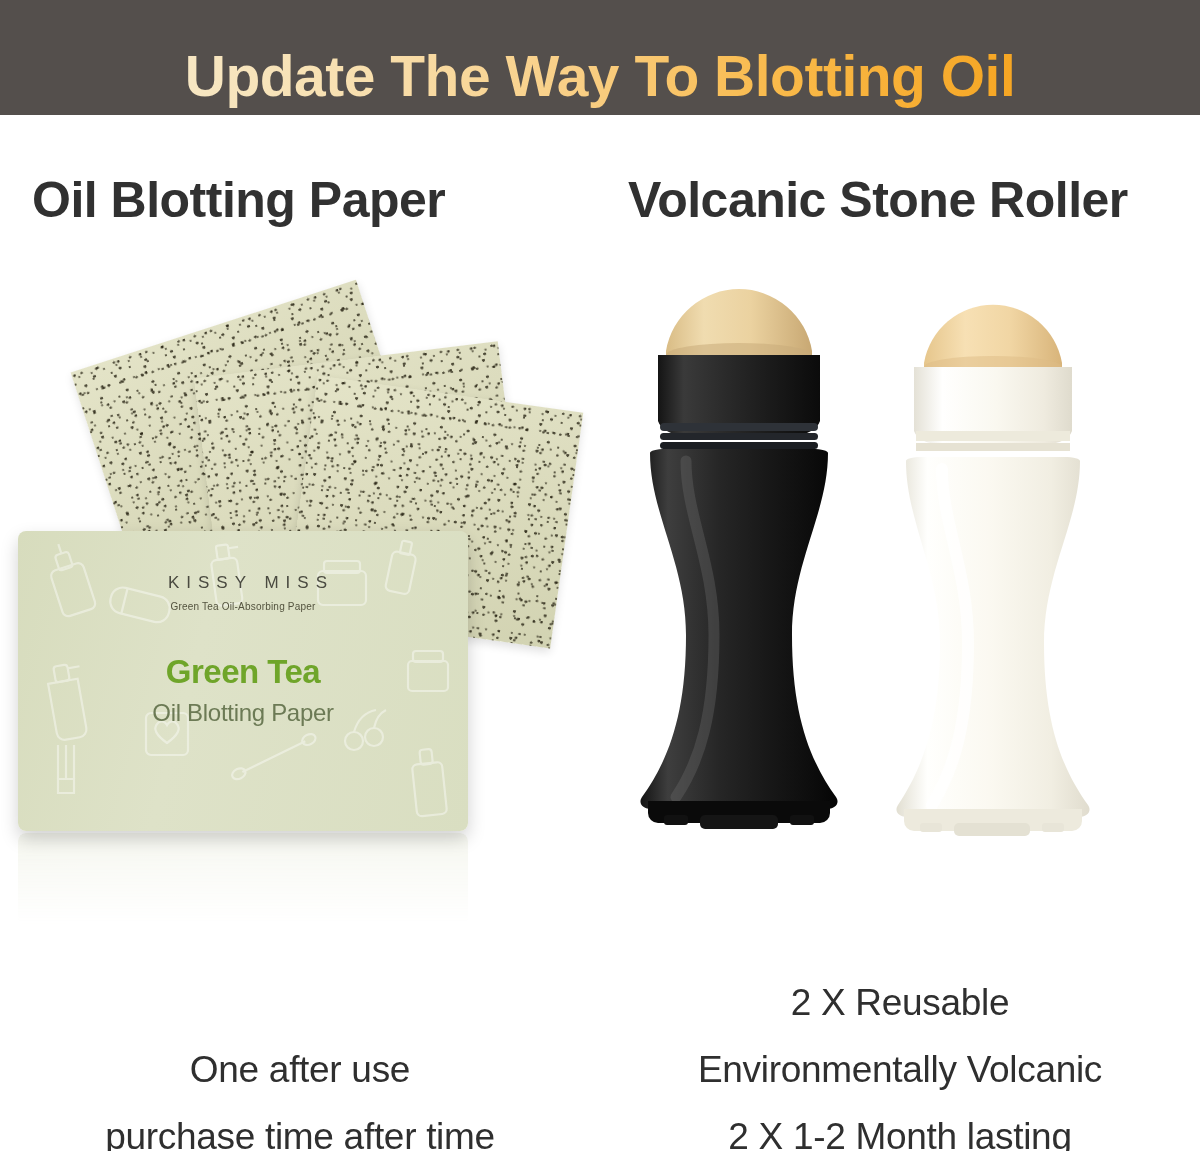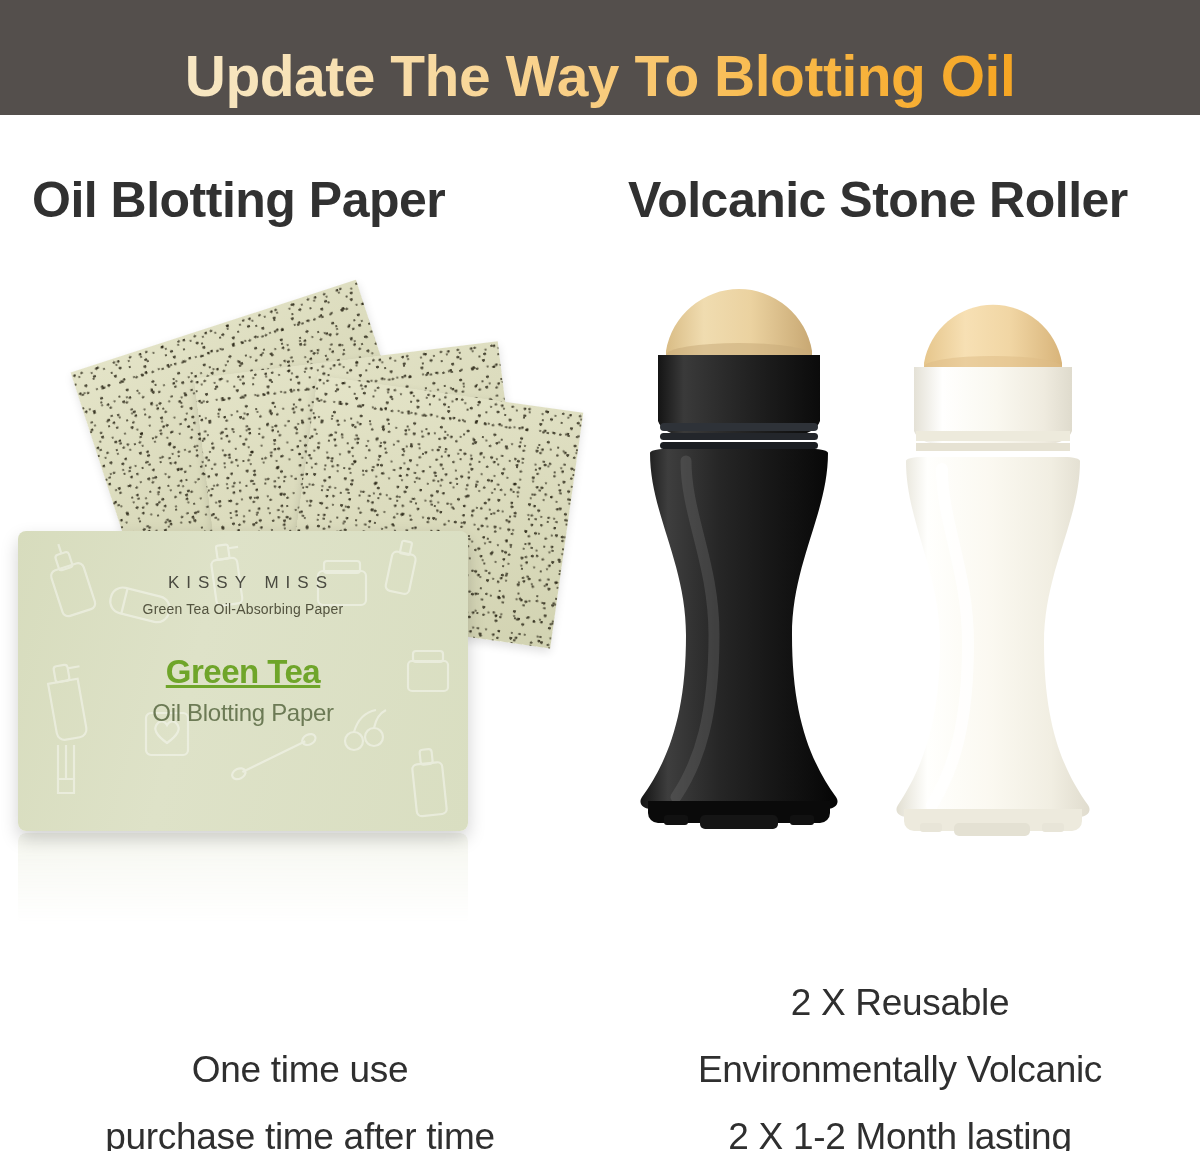--- a/index.html
+++ b/index.html
@@ -80,25 +80,25 @@
   .box-pattern svg{width:100%;height:100%;display:block;}
 
   .brand{
     position:absolute;left:0;right:0;top:42px;text-align:center;
     font-size:17px;letter-spacing:7px;color:#4A4A40;
     font-family:"Liberation Sans",sans-serif;
     padding-left:16px;
   }
   .brand-sub{
     position:absolute;left:0;right:0;top:70px;text-align:center;
-    font-size:14px;letter-spacing:.2px;color:#53533F;
+    font-size:10px;letter-spacing:.2px;color:#53533F;
   }
   .box-title{
     position:absolute;left:0;right:0;top:122px;text-align:center;
-    font-size:33px;font-weight:bold;color:#6FA52A;letter-spacing:-.5px;text-decoration:underline;
+    font-size:33px;font-weight:bold;color:#6FA52A;letter-spacing:-.5px;
   }
   .box-subtitle{
     position:absolute;left:0;right:0;top:168px;text-align:center;
     font-size:24px;color:#6C7A55;letter-spacing:-.3px;
   }
 
   
   .band{
     position:absolute;left:0;bottom:0;width:100%;height:45px;
     background:linear-gradient(180deg,#86C237 0%,#76B028 55%,#6AA222 100%);
@@ -249,21 +249,21 @@
           <div class="brand">KISSY MISS</div>
           <div class="brand-sub">Green Tea Oil-Absorbing Paper</div>
           <div class="box-title">Green Tea</div>
           <div class="box-subtitle">Oil Blotting Paper</div>
 
         </div>
       </div>
     </div>
 
     <div class="captions">
-      <div class="caption">One time use</div>
+      <div class="caption">One after use</div>
       <div class="caption">purchase time after time</div>
     </div>
   </div>
 
   <div class="col col-right">
     <div class="col-heading">Volcanic Stone Roller</div>
 
     <div class="stage">
 
       <div class="roller roller-black">

